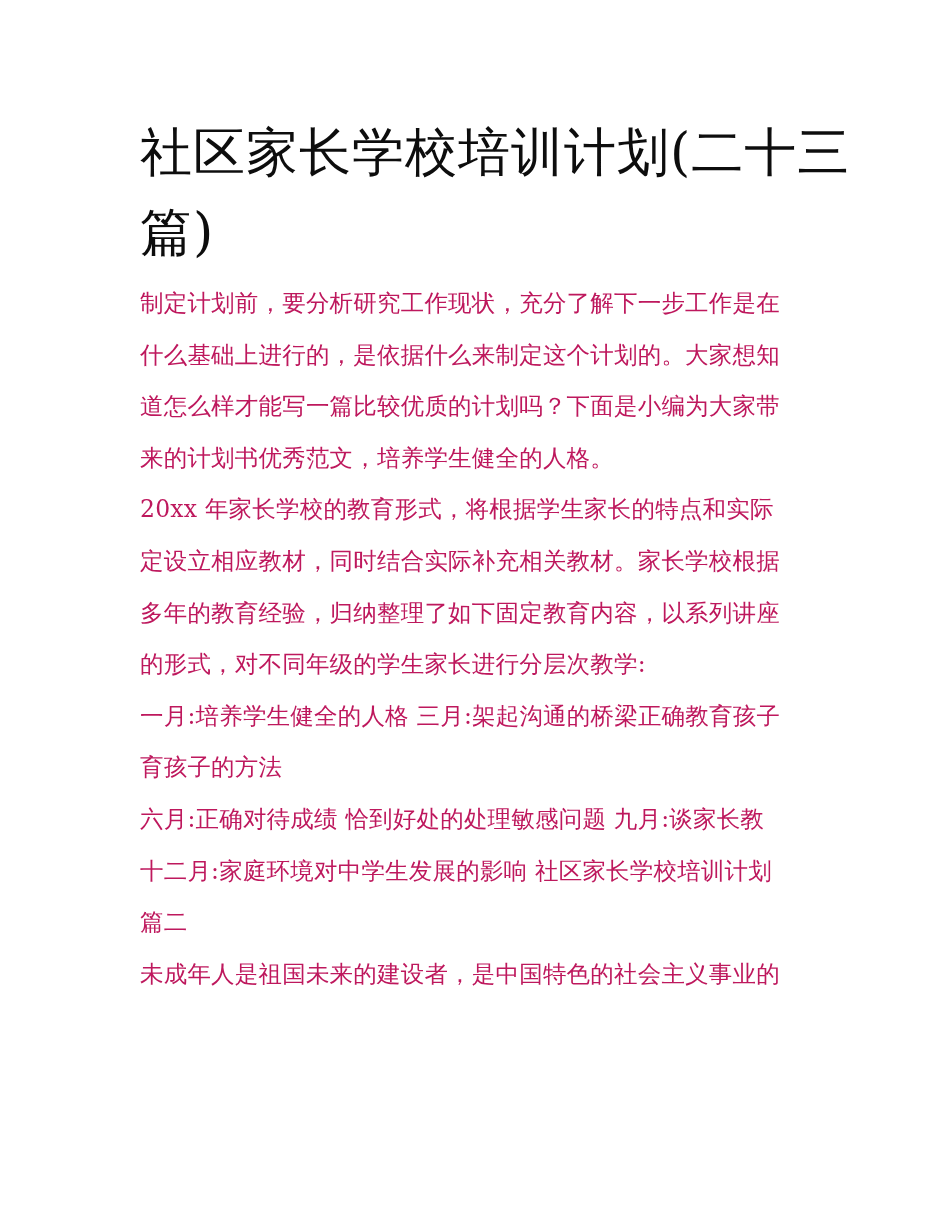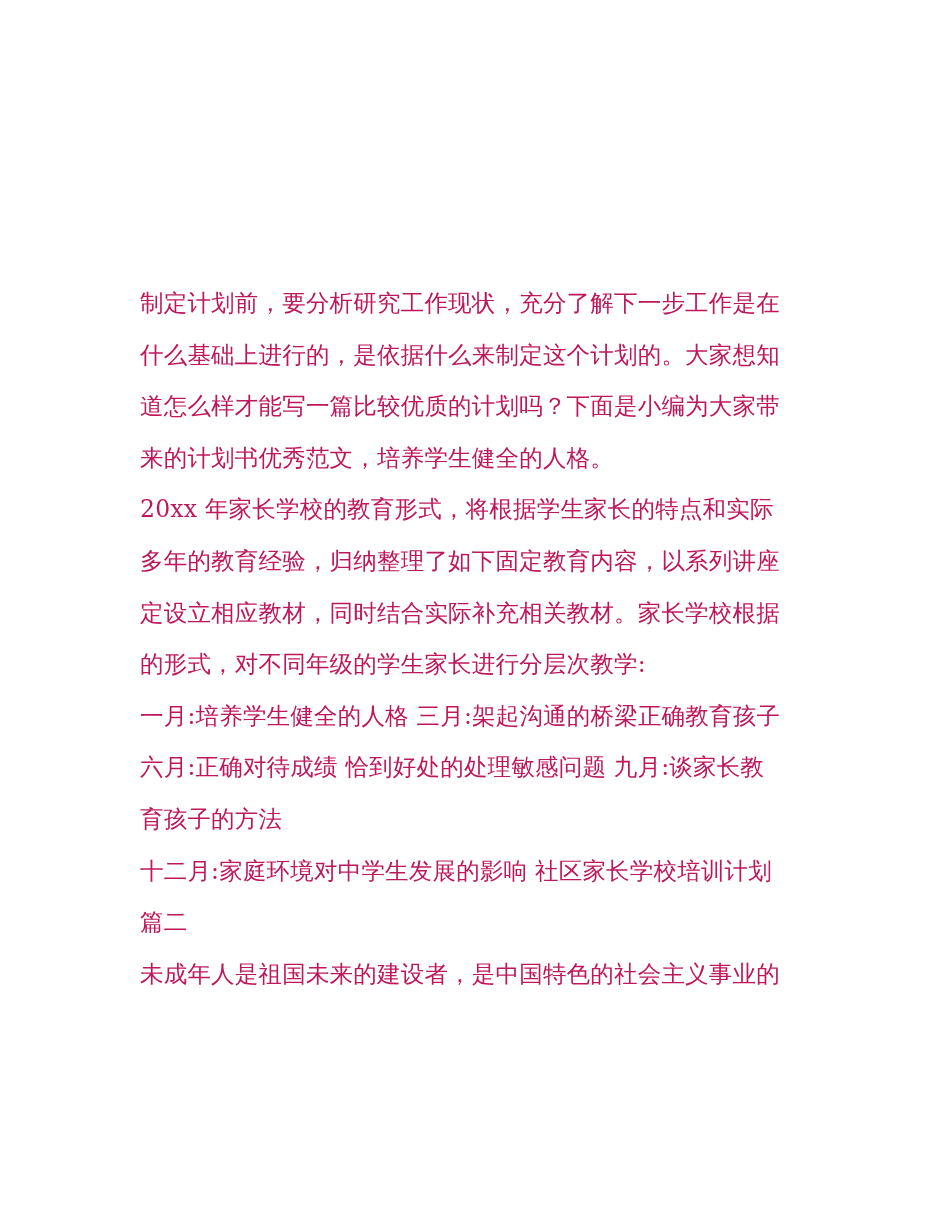--- a/index.html
+++ b/index.html
@@ -52,30 +52,34 @@
       height: 51.6px;
       line-height: 51.6px;
       color: #be185d;
       letter-spacing: 0.2px;
     }
   </style>
 </head>
 <body>
 
 <div class="page">
+  <h1 class="title">
+    <span class="line">社区家长学校培训计划(二十三</span>
+    <span class="line">篇)</span>
+  </h1>
 
   <div class="body-lines">
     <span class="body-line">制定计划前，要分析研究工作现状，充分了解下一步工作是在</span>
     <span class="body-line">什么基础上进行的，是依据什么来制定这个计划的。大家想知</span>
     <span class="body-line">道怎么样才能写一篇比较优质的计划吗？下面是小编为大家带</span>
     <span class="body-line">来的计划书优秀范文，培养学生健全的人格。</span>
     <span class="body-line">20xx 年家长学校的教育形式，将根据学生家长的特点和实际</span>
+    <span class="body-line">定设立相应教材，同时结合实际补充相关教材。家长学校根据</span>
     <span class="body-line">多年的教育经验，归纳整理了如下固定教育内容，以系列讲座</span>
-    <span class="body-line">定设立相应教材，同时结合实际补充相关教材。家长学校根据</span>
     <span class="body-line">的形式，对不同年级的学生家长进行分层次教学:</span>
     <span class="body-line">一月:培养学生健全的人格 三月:架起沟通的桥梁正确教育孩子</span>
+    <span class="body-line">育孩子的方法</span>
     <span class="body-line">六月:正确对待成绩 恰到好处的处理敏感问题 九月:谈家长教</span>
-    <span class="body-line">育孩子的方法</span>
     <span class="body-line">十二月:家庭环境对中学生发展的影响 社区家长学校培训计划</span>
     <span class="body-line">篇二</span>
     <span class="body-line">未成年人是祖国未来的建设者，是中国特色的社会主义事业的</span>
   </div>
 </div>
 
 </body></html>

